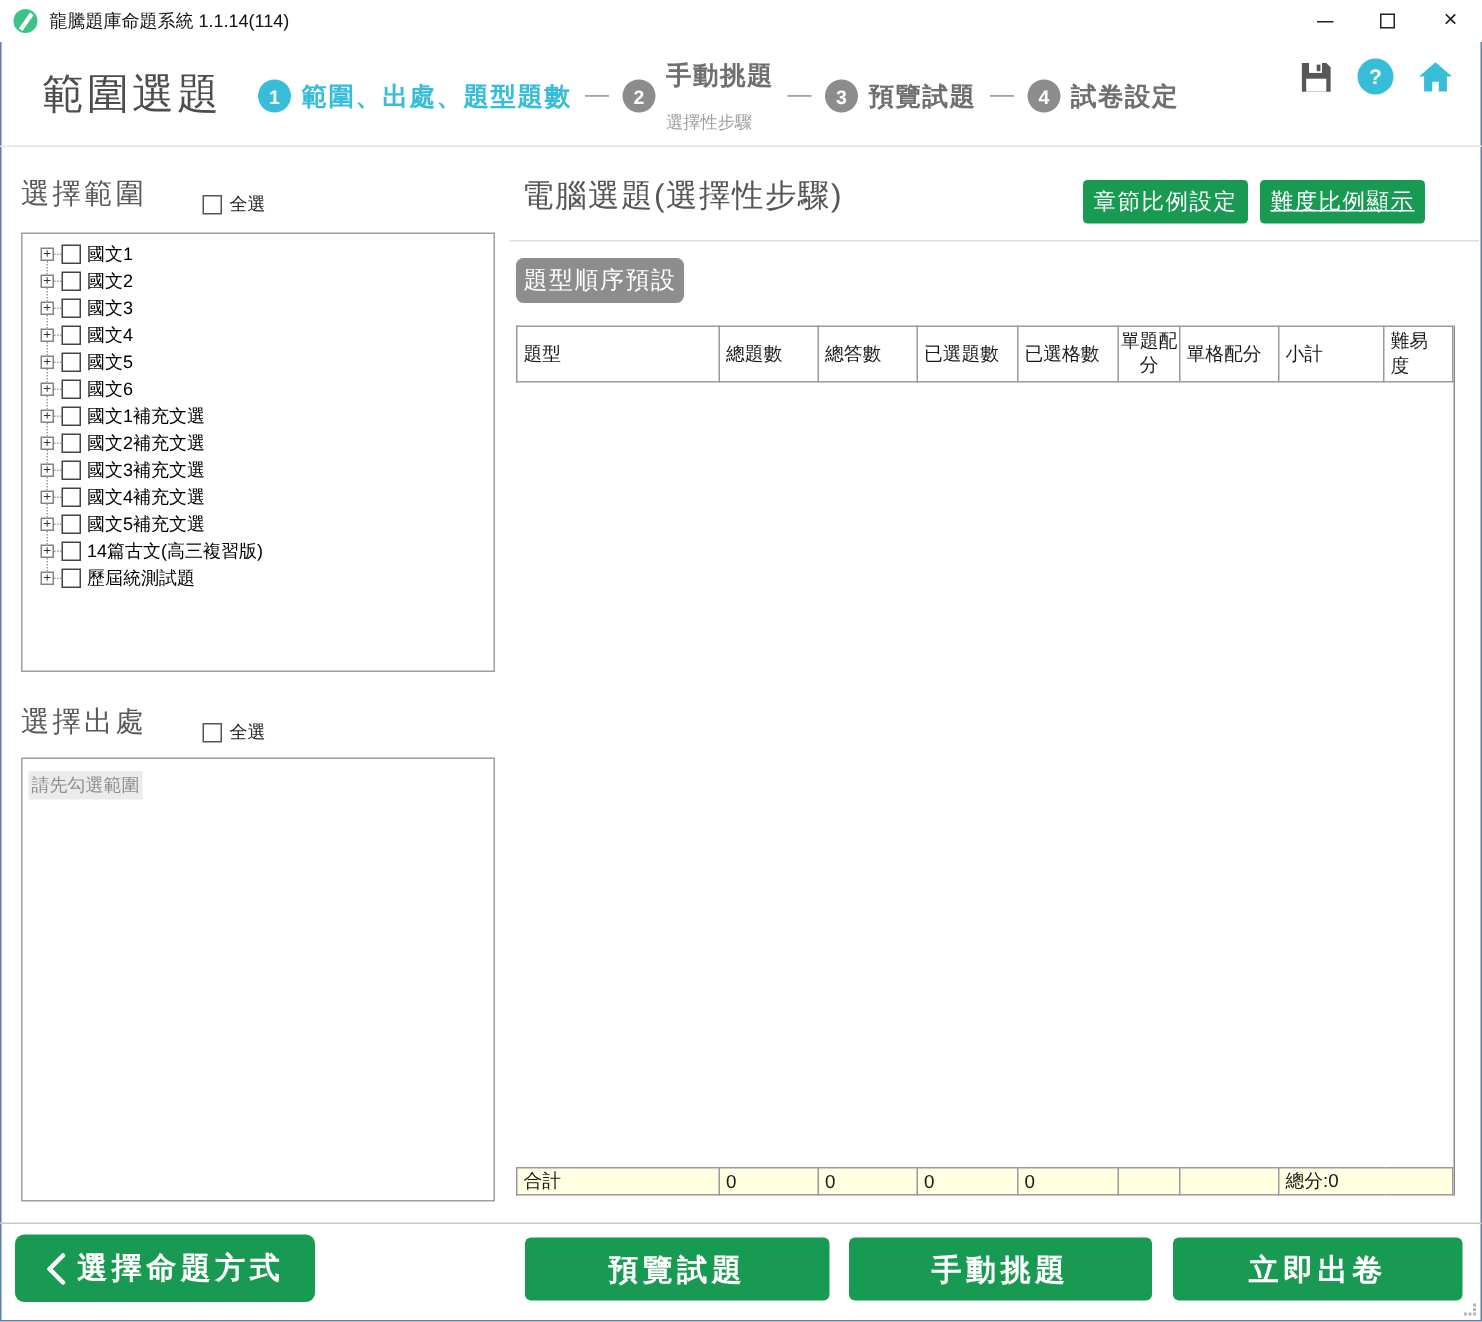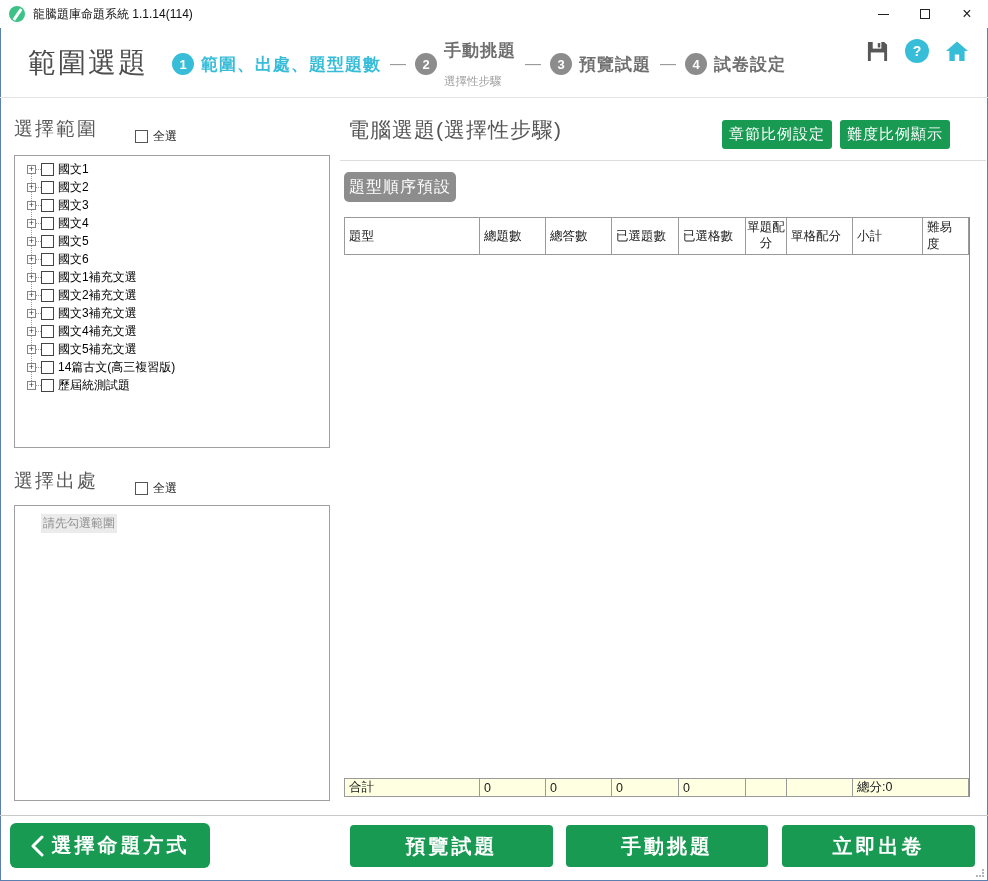--- a/index.html
+++ b/index.html
@@ -45,28 +45,28 @@
   #tree-box{top:155px;height:293px;padding-top:4px;position:absolute;}
   #source-box{top:505px;height:296px;position:absolute;}
   .tree{position:relative;height:100%;}
   .tree::before{content:"";position:absolute;left:16px;top:13px;height:216px;border-left:1px dotted #9a9a9a;}
   .tree-row{height:18px;display:flex;align-items:center;padding-left:12px;position:relative;}
   .expander{width:9px;height:9px;border:1px solid #848484;background:#fff;font-size:9px;line-height:7px;text-align:center;
     color:#333;flex:none;position:relative;z-index:1;cursor:pointer;}
   .stub{width:5px;border-top:1px dotted #9a9a9a;flex:none;}
   .tree-check{width:13px;height:13px;border:1px solid #444;background:#fff;flex:none;margin-right:4px;cursor:pointer;}
   .tree-label{font-size:12px;color:#000;white-space:nowrap;cursor:default;}
-  .hint{display:inline-block;margin:8px 0 0 26px;background:#ebebeb;color:#8f8f8f;font-size:12px;padding:1px 2px;}
+  .hint{display:inline-block;margin:8px 0 0 4px;background:#ebebeb;color:#8f8f8f;font-size:12px;padding:1px 2px;}
 
   
   .main-title{position:absolute;left:348px;top:116px;font-size:21px;color:#565656;letter-spacing:1px;}
   .btn-green{background:var(--green);color:#fff;border:none;border-radius:3px;font-size:15px;
     display:flex;align-items:center;justify-content:center;cursor:pointer;letter-spacing:1px;}
   #btn-chapter{position:absolute;left:722px;top:120px;width:110px;height:29px;}
-  #btn-difficulty{position:absolute;left:840px;top:120px;width:110px;height:29px;}
+  #btn-difficulty{position:absolute;left:840px;top:120px;width:110px;height:29px;text-decoration:underline;}
   .main-sep{position:absolute;left:340px;top:160px;width:646px;height:1px;background:#ddd;}
   #btn-type-order{position:absolute;left:344px;top:172px;width:112px;height:30px;background:#8d8d8d;color:#fff;
     border:none;border-radius:5px;font-size:16px;letter-spacing:1px;cursor:pointer;}
 
   .grid-wrap{position:absolute;left:344px;top:217px;width:626px;height:580px;border-right:1px solid #8a8a8a;
     display:flex;flex-direction:column;}
   table.qtable{border-collapse:collapse;width:624px;table-layout:fixed;background:#fff;}
   .qtable th,.qtable td{border:1px solid #9a9a9a;font-size:12.5px;font-weight:500;color:#1a1a1a;
     text-align:left;padding:0 4px;overflow:hidden;}
   .qtable th{height:37px;}

